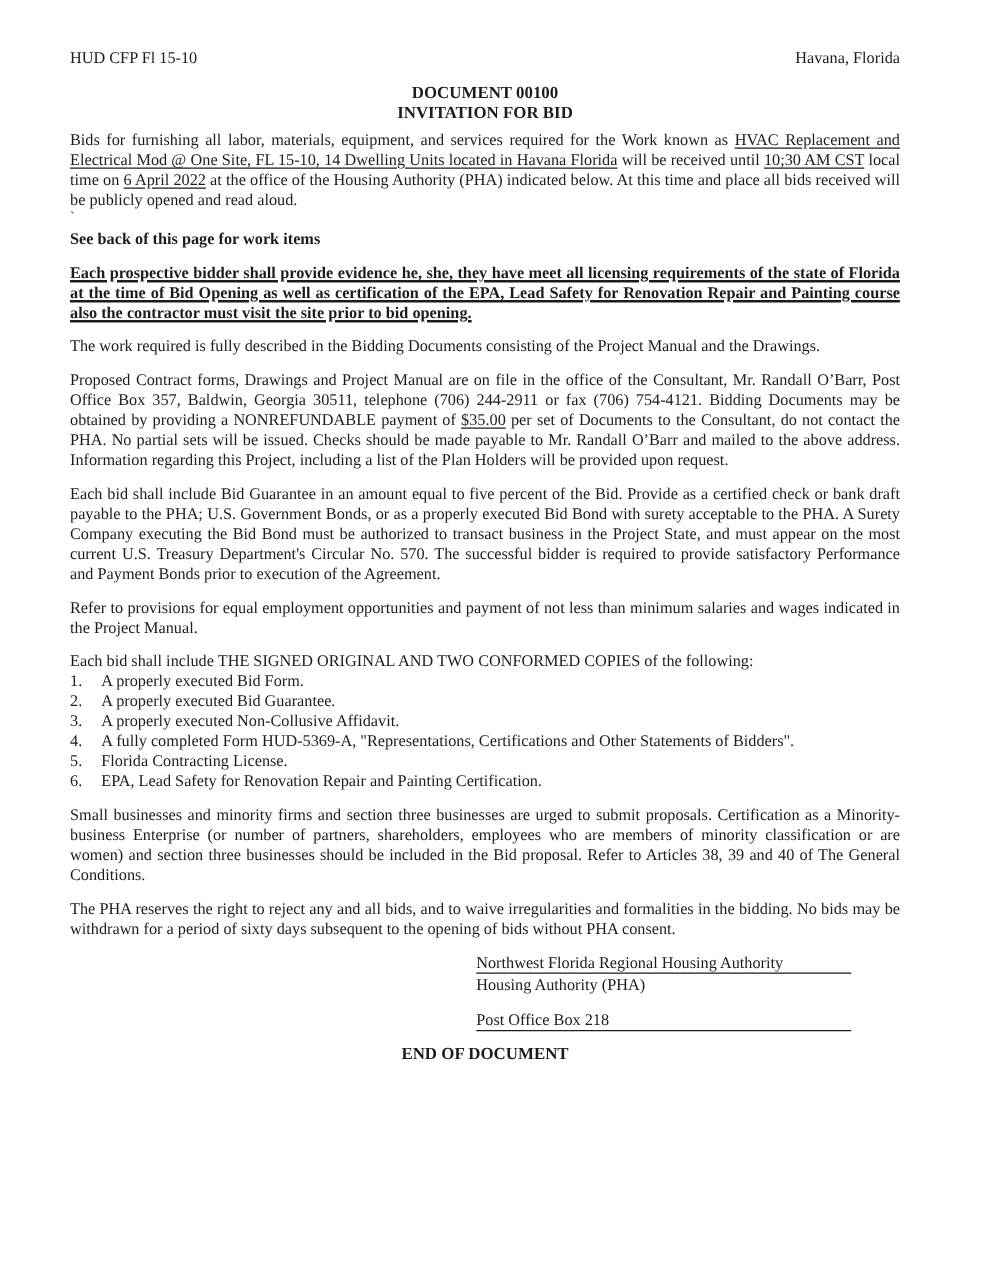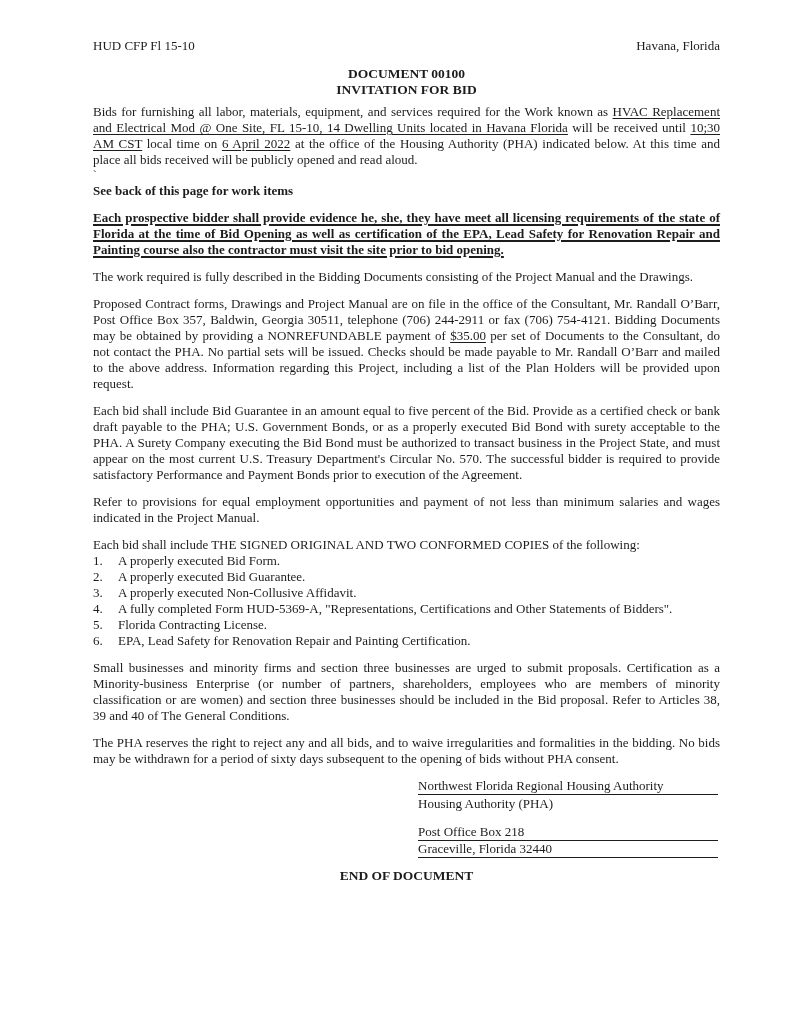--- a/index.html
+++ b/index.html
@@ -4,21 +4,21 @@
 <style>
   * { margin: 0; padding: 0; box-sizing: border-box; }
   html, body { background: #ffffff; }
   .page {
     width: 791px;
     height: 1024px;
     background: #ffffff;
     position: relative;
     font-family: "Liberation Serif", serif;
     color: #1c1c1c;
-    padding: 38px 71px 0 93px;
+    padding: 38px 71px 0 56px;
     overflow: hidden;
   }
   .header {
     display: flex;
     justify-content: space-between;
     font-size: 13px;
     line-height: 16px;
   }
   .title-block {
     text-align: center;
@@ -148,21 +148,20 @@
 
     <p class="para">Small businesses and minority firms and section three businesses are urged to submit proposals.  Certification as a Minority-business Enterprise (or number of partners, shareholders, employees who are members of minority classification or are women) and section three businesses should be included in the Bid proposal.  Refer to Articles 38, 39 and 40 of The General Conditions.</p>
 
     <p class="para">The PHA reserves the right to reject any and all bids, and to waive irregularities and formalities in the bidding.  No bids may be withdrawn for a period of sixty days subsequent to the opening of bids without PHA consent.</p>
 
     <div class="sig-block">
       <div class="sig-value">Northwest Florida Regional Housing Authority</div>
       <div class="sig-label">Housing Authority (PHA)</div>
       <div class="sig-gap"></div>
       <div class="sig-value">Post Office Box 218</div>
-      <div class="sig-value">Graceville, Florida 32440</div>
     </div>
 
     <div class="end-marker">END OF DOCUMENT</div>
 
   </div>
 
   <div class="footer">
     <span>©2022</span>
     <span class="center-slot">00100-1</span>
     <span class="right-slot">INVITATION FOR BID</span>

